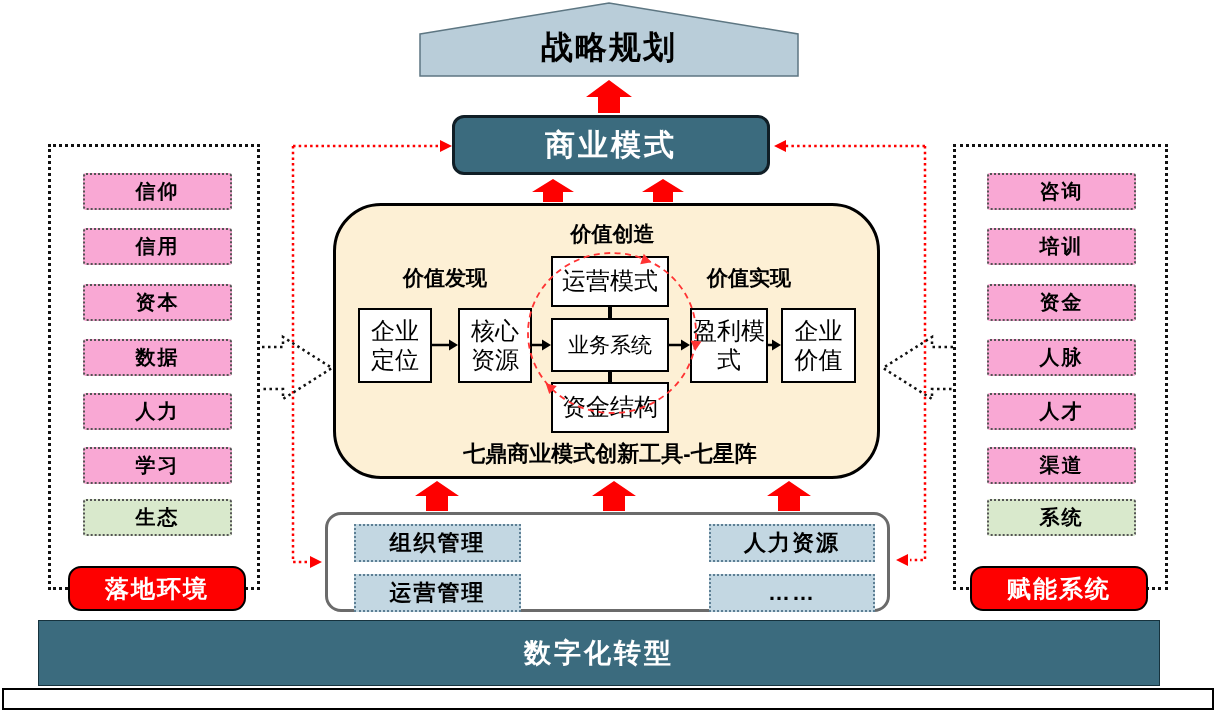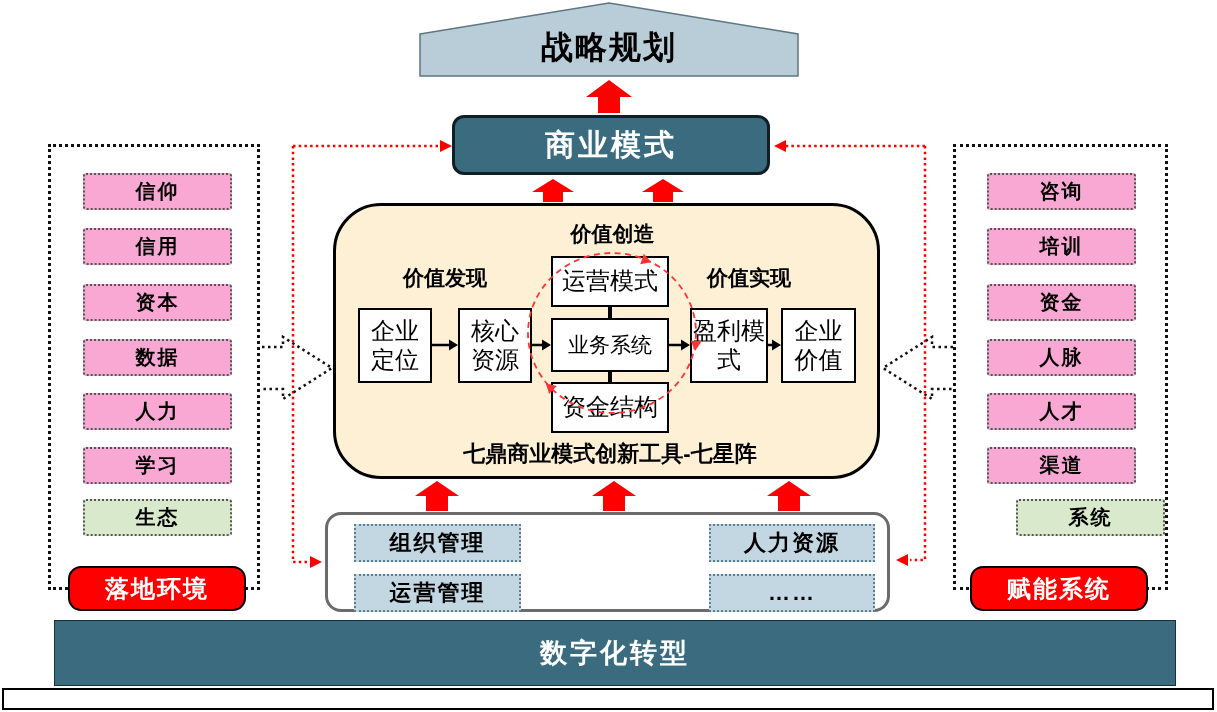--- a/index.html
+++ b/index.html
@@ -50,21 +50,21 @@
   .modules-box{left:325px;top:512px;width:565px;height:100px;background:#fff;border:3px solid #6b6b6b;border-radius:16px;z-index:2;}
   .chip{position:absolute;box-sizing:border-box;background:#c3d7e2;border:2px dotted #5d7f94;
         font-size:22px;font-weight:bold;letter-spacing:2px;}
   .chip.r1{top:9px;height:38px;}
   .chip.r2{top:59px;height:38px;}
   .chip.c1{left:26px;width:167px;}
   .chip.c2{left:202px;width:170px;}
   .chip.c3{left:381px;width:166px;}
 
   
-  .digital-bar{left:54px;top:620px;width:1122px;height:66px;background:#3b6b7e;border:1px solid #16323d;
+  .digital-bar{left:38px;top:620px;width:1122px;height:66px;background:#3b6b7e;border:1px solid #16323d;
                color:#fff;font-size:27px;font-weight:bold;z-index:2;letter-spacing:3px;}
   .footer-strip{left:2px;top:688px;width:1212px;height:22px;background:#fff;border:2px solid #000;z-index:2;}
 
   svg.layer{position:absolute;left:0;top:0;z-index:6;pointer-events:none;}
   svg.under{z-index:1;}
 </style>
 </head>
 <body>
 
 <div class="canvas">
@@ -102,21 +102,21 @@
   <div class="abs center side-item green" style="left:83px;top:499px;">生态</div>
   <div class="abs center red-tag tag-left">落地环境</div>
 
   <div class="abs panel panel-right"></div>
   <div class="abs center side-item" style="left:987px;top:173px;">咨询</div>
   <div class="abs center side-item" style="left:987px;top:284px;">资金</div>
   <div class="abs center side-item" style="left:987px;top:228px;">培训</div>
   <div class="abs center side-item" style="left:987px;top:339px;">人脉</div>
   <div class="abs center side-item" style="left:987px;top:393px;">人才</div>
   <div class="abs center side-item" style="left:987px;top:447px;">渠道</div>
-  <div class="abs center side-item green" style="left:987px;top:499px;margin-left:29px;">系统</div>
+  <div class="abs center side-item green" style="left:987px;top:499px;">系统</div>
   <div class="abs center red-tag tag-right">赋能系统</div>
 
   <div class="abs modules-box">
     <div class="chip r1 c1 center">组织管理</div>
     <div class="chip r1 c3 center">人力资源</div>
     <div class="chip r2 c1 center">运营管理</div>
     <div class="chip r2 c3 center">……</div>
   </div>
 
   <div class="abs center digital-bar">数字化转型</div>

